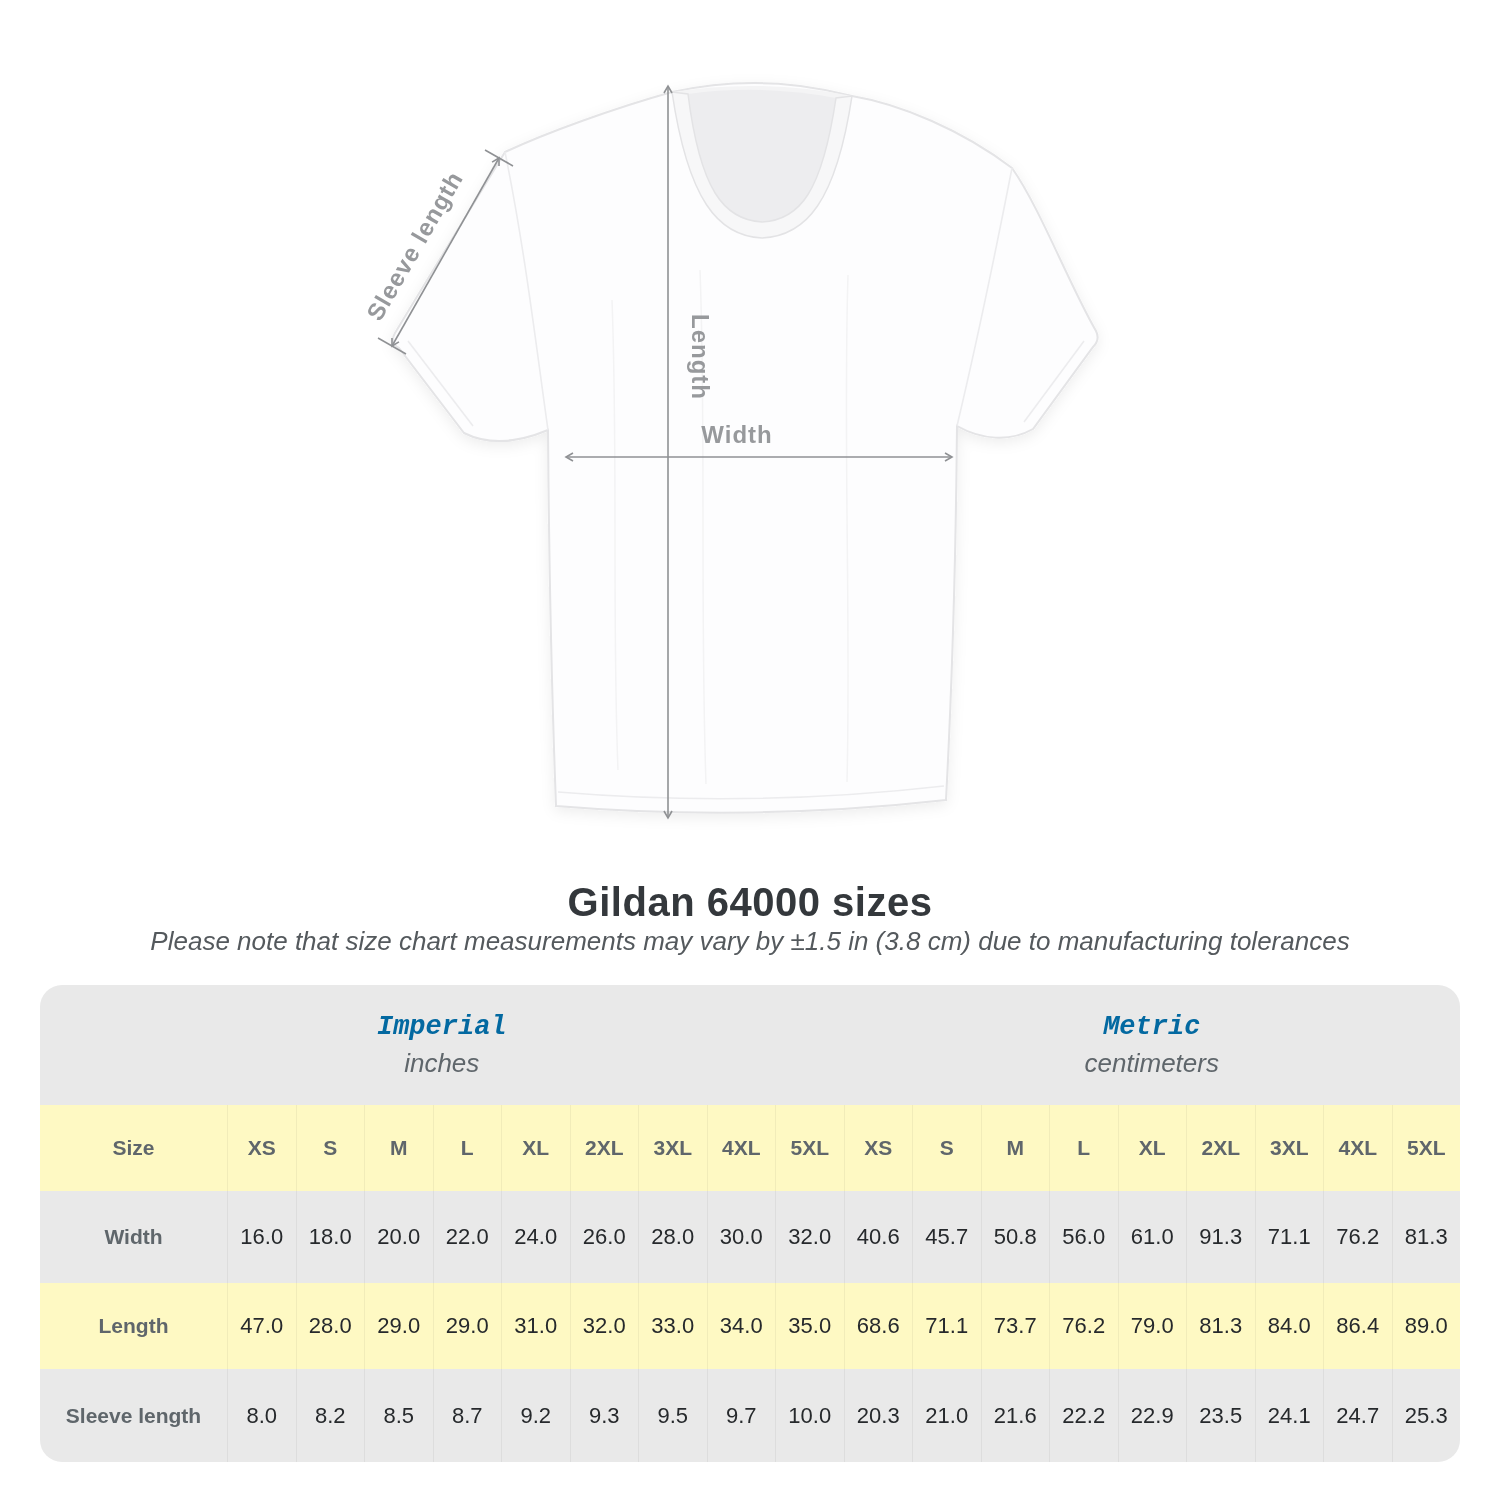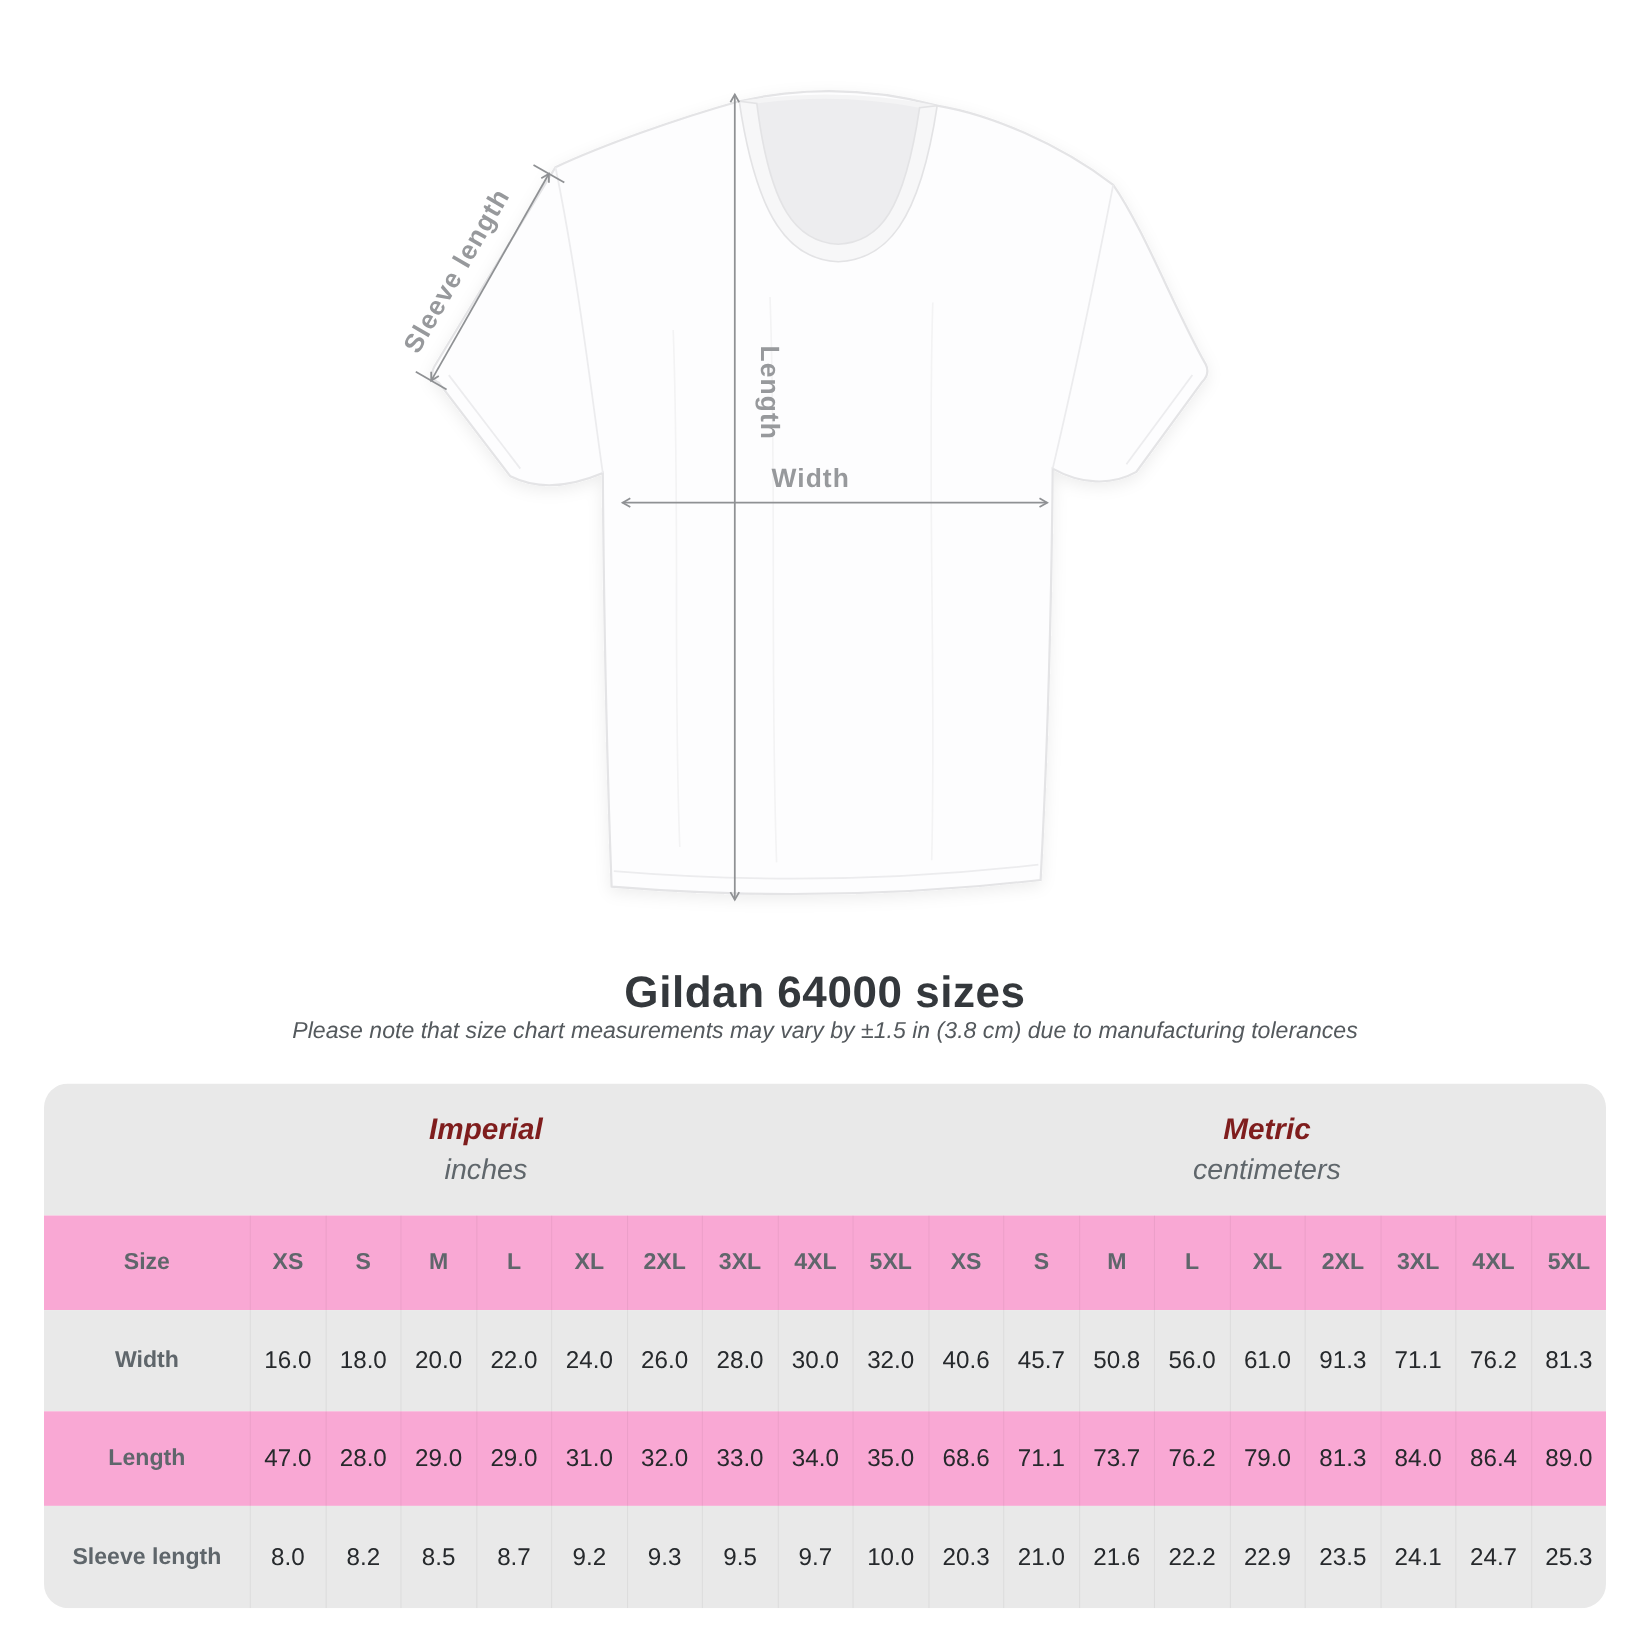--- a/index.html
+++ b/index.html
@@ -10,38 +10,38 @@
   
   .diagram-svg { position:absolute; left:0; top:0; width:1500px; height:870px; }
   .dim-label { font-family:"Liberation Sans", sans-serif; font-size:24px; font-weight:bold; fill:#97999c; letter-spacing:1px; }
   
   .page-title {
     position:absolute; top:880px; left:0; width:100%; text-align:center;
     font-size:40px; font-weight:bold; color:#34383c; letter-spacing:0.5px;
   }
   .page-subtitle {
     position:absolute; top:926px; left:0; width:100%; text-align:center;
-    font-size:21px; font-style:italic; color:#54595d;
+    font-size:26px; font-style:italic; color:#54595d;
   }
   
   .size-table {
     position:absolute; left:40px; top:985px; width:1420px;
     border-radius:22px; overflow:hidden;
   }
   .band {
     display:grid; grid-template-columns:187px repeat(18, 1fr);
     background:#e9e9e9; height:120px;
   }
   .unit-group { display:flex; flex-direction:column; align-items:center; justify-content:center; gap:6px; }
-  .unit-group .ug-name { font-size:27px; font-weight:bold; font-style:italic; color:#7f1d1d; }
+  .unit-group .ug-name { font-size:27px; font-weight:bold; font-style:italic; color:#0369a1;font-family:Liberation Mono, monospace; }
   .unit-group .ug-unit { font-size:26px; font-style:italic; color:#5f666b; }
   .ug-imperial { grid-column:1 / span 10; }
   .ug-metric   { grid-column:11 / span 9; }
   .trow { display:grid; grid-template-columns:187px repeat(18, 1fr); }
-  .trow.white { background:#f9a8d4; }
+  .trow.white { background:#fef9c3; }
   .trow.gray  { background:#e9e9e9; }
   .h86 { height:86px; } .h92 { height:92px; } .h93 { height:93px; }
   .tcell {
     display:flex; align-items:center; justify-content:center;
     font-size:22px; color:#26292c; text-align:center;
   }
   .tcell.hdr, .tcell.lbl { font-weight:bold; color:#5f666b; font-size:21px; }
   .trow .tcell:not(:first-child) { border-left:1px solid rgba(0,0,0,0.05); }
 </style>
 </head>

